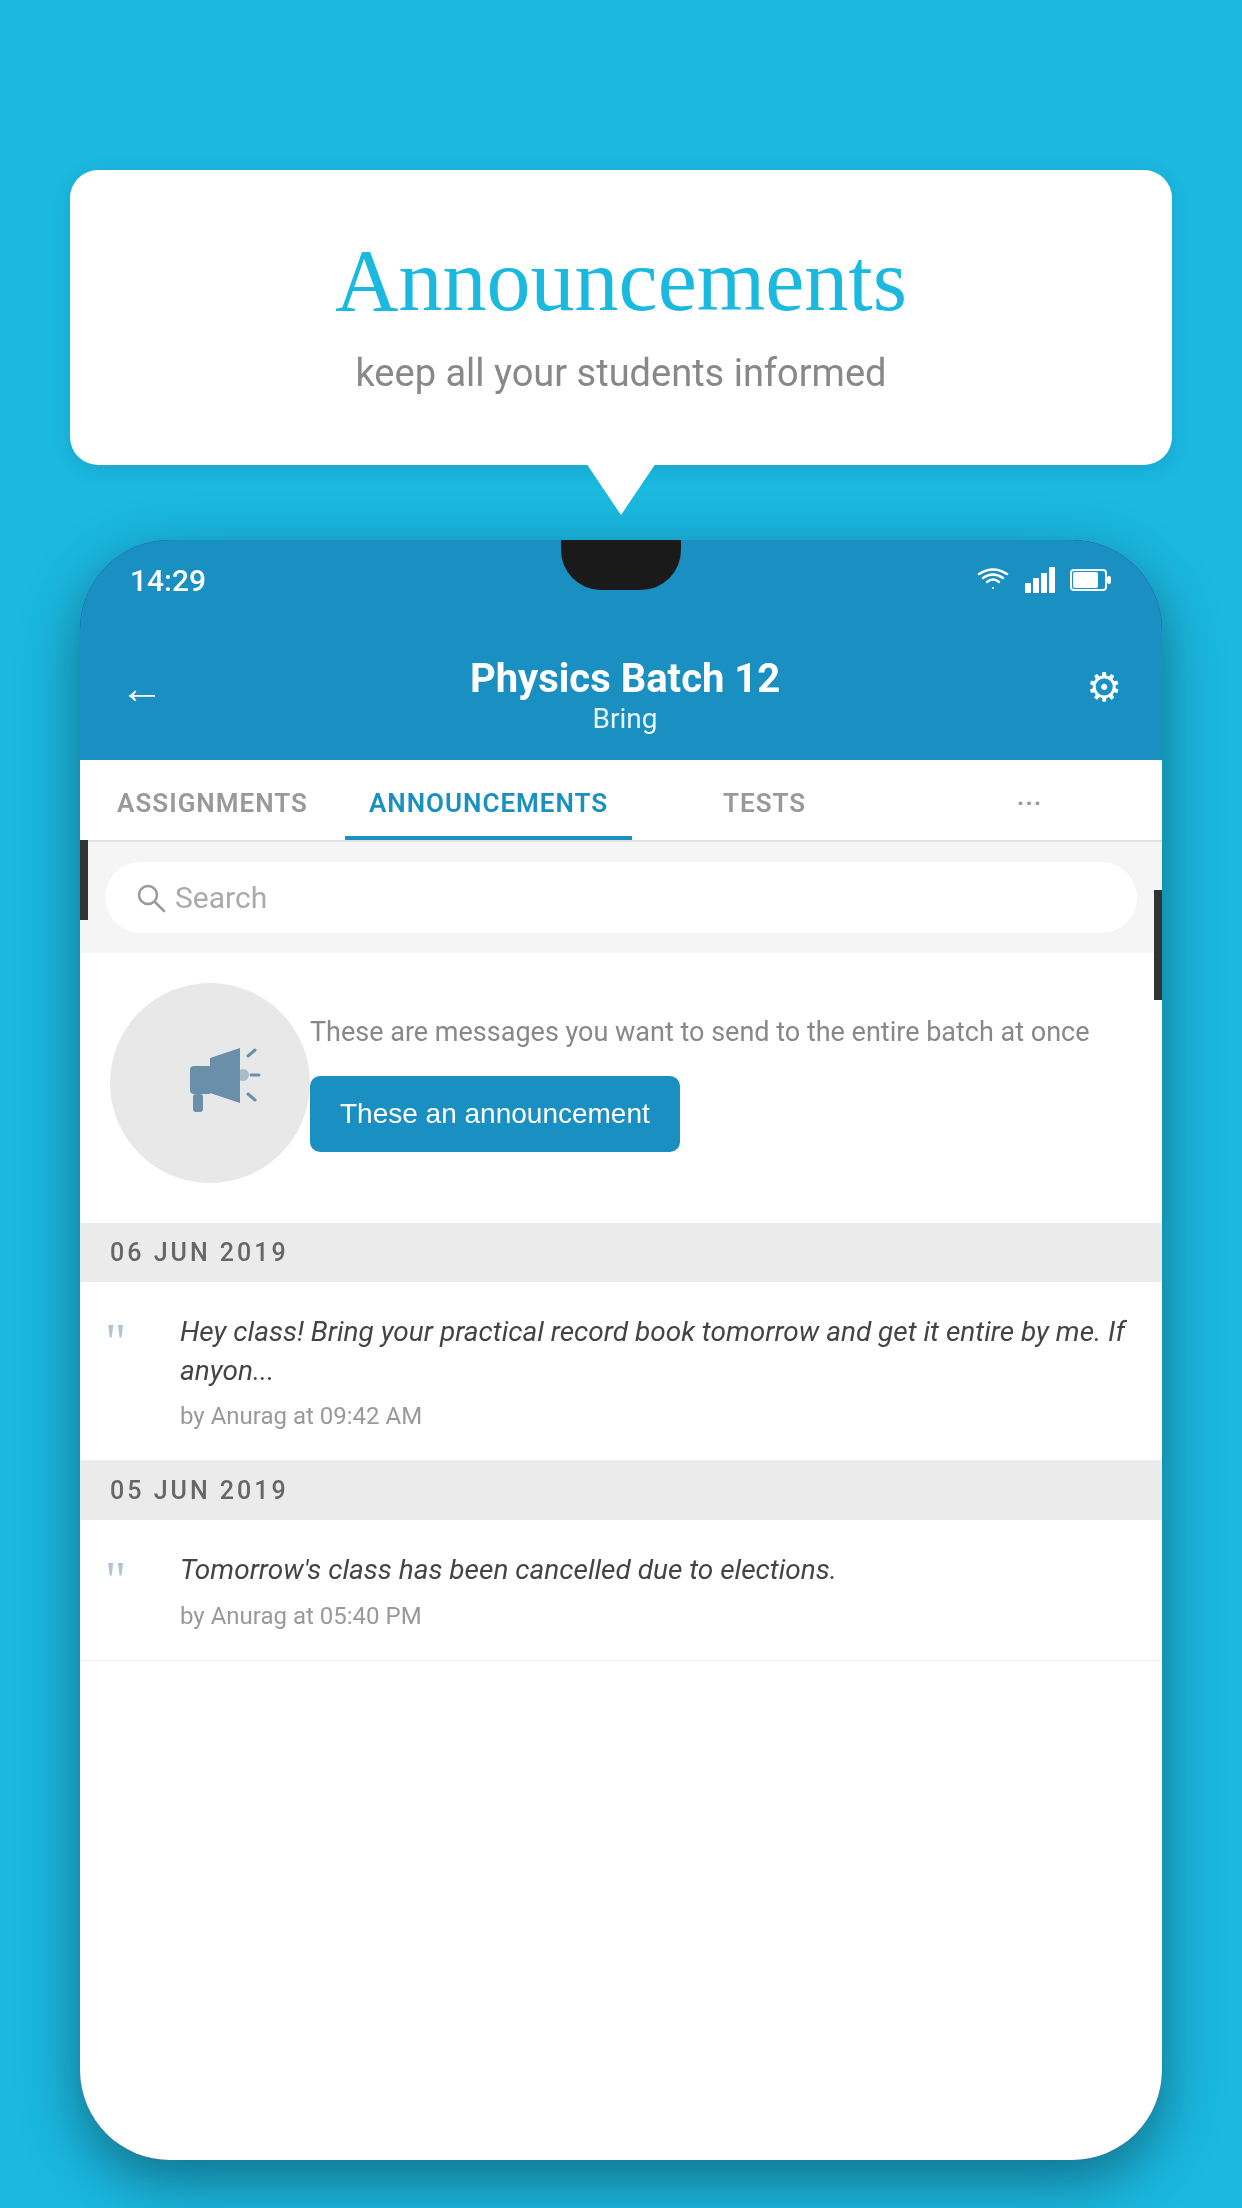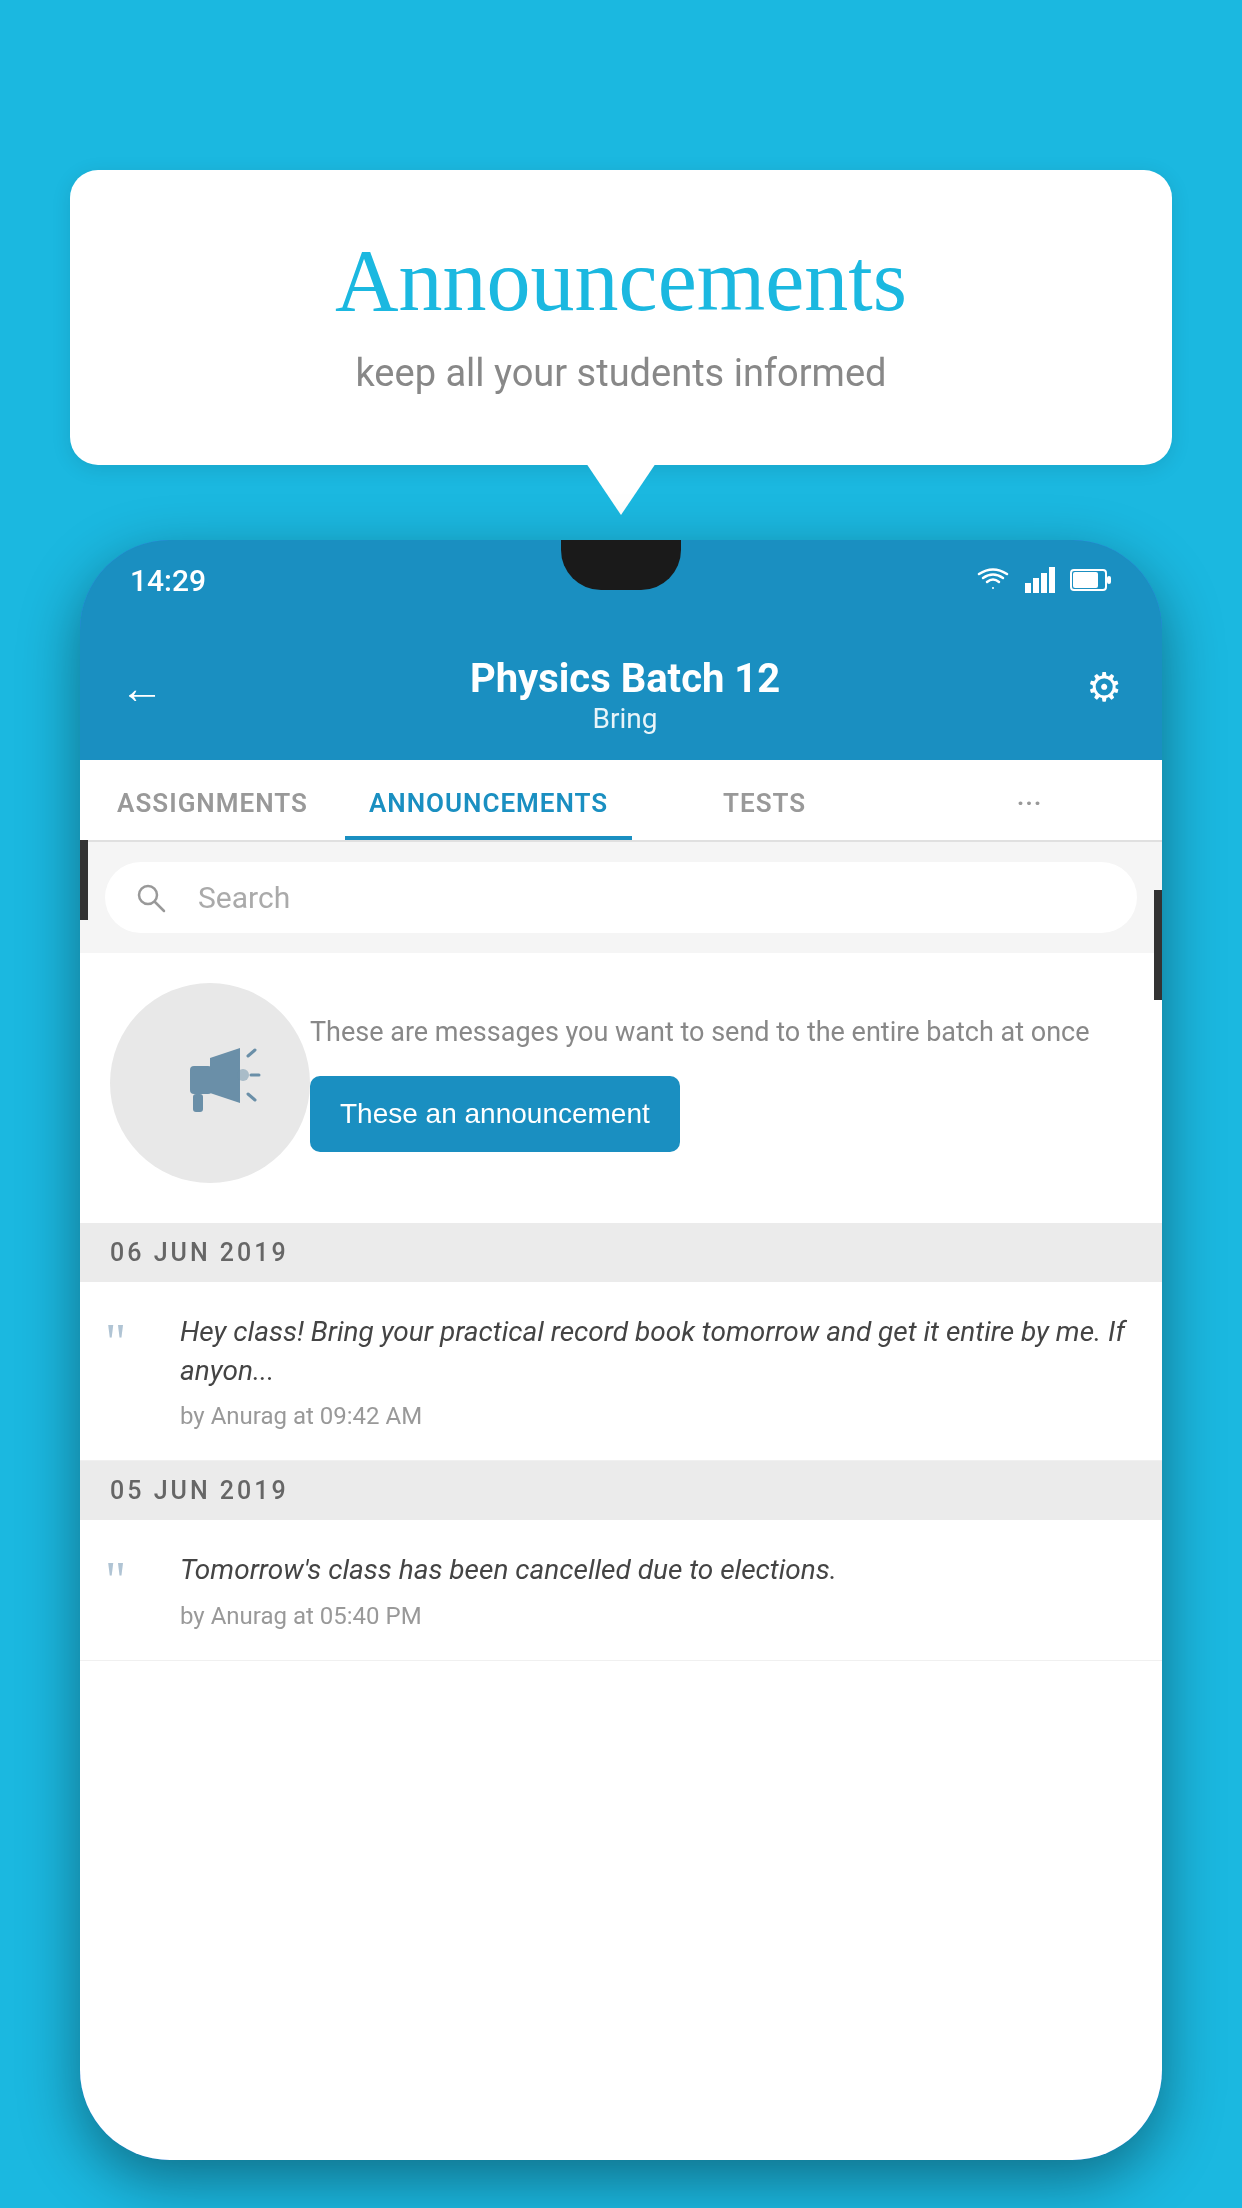--- a/index.html
+++ b/index.html
@@ -58,21 +58,21 @@
       position: absolute;
       top: 540px;
       left: 80px;
       right: 80px;
       bottom: 0;
     }
 
     .phone {
       width: 100%;
       height: 1620px;
-      background: #3b82f6;
+      background: #4c1d95;
       border-radius: 90px;
       padding: 0;
       position: relative;
       overflow: hidden;
       box-shadow: 0 20px 60px rgba(0,0,0,0.4);
     }
 
     
     .phone-status-bar {
       background: #1a8fc1;
@@ -189,21 +189,21 @@
       padding: 20px 25px;
       background: #f5f5f5;
     }
 
     .search-bar {
       background: white;
       border-radius: 50px;
       display: flex;
       align-items: center;
       padding: 18px 30px;
-      gap: 31px;
+      gap: 8px;
     }
 
     .search-text {
       font-size: 30px;
       color: #aaa;
     }
 
     
     .promo-card {
       padding: 30px 30px 40px;

